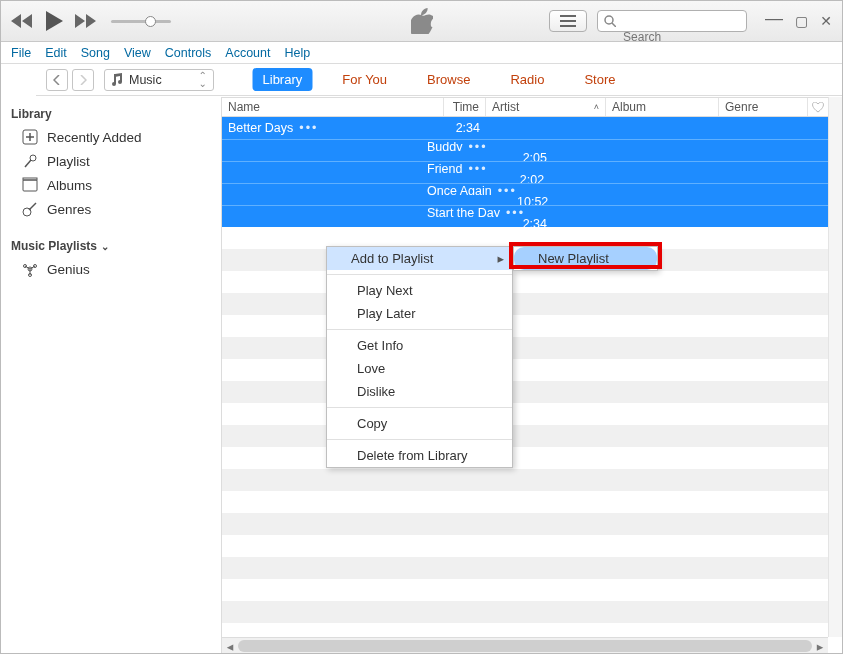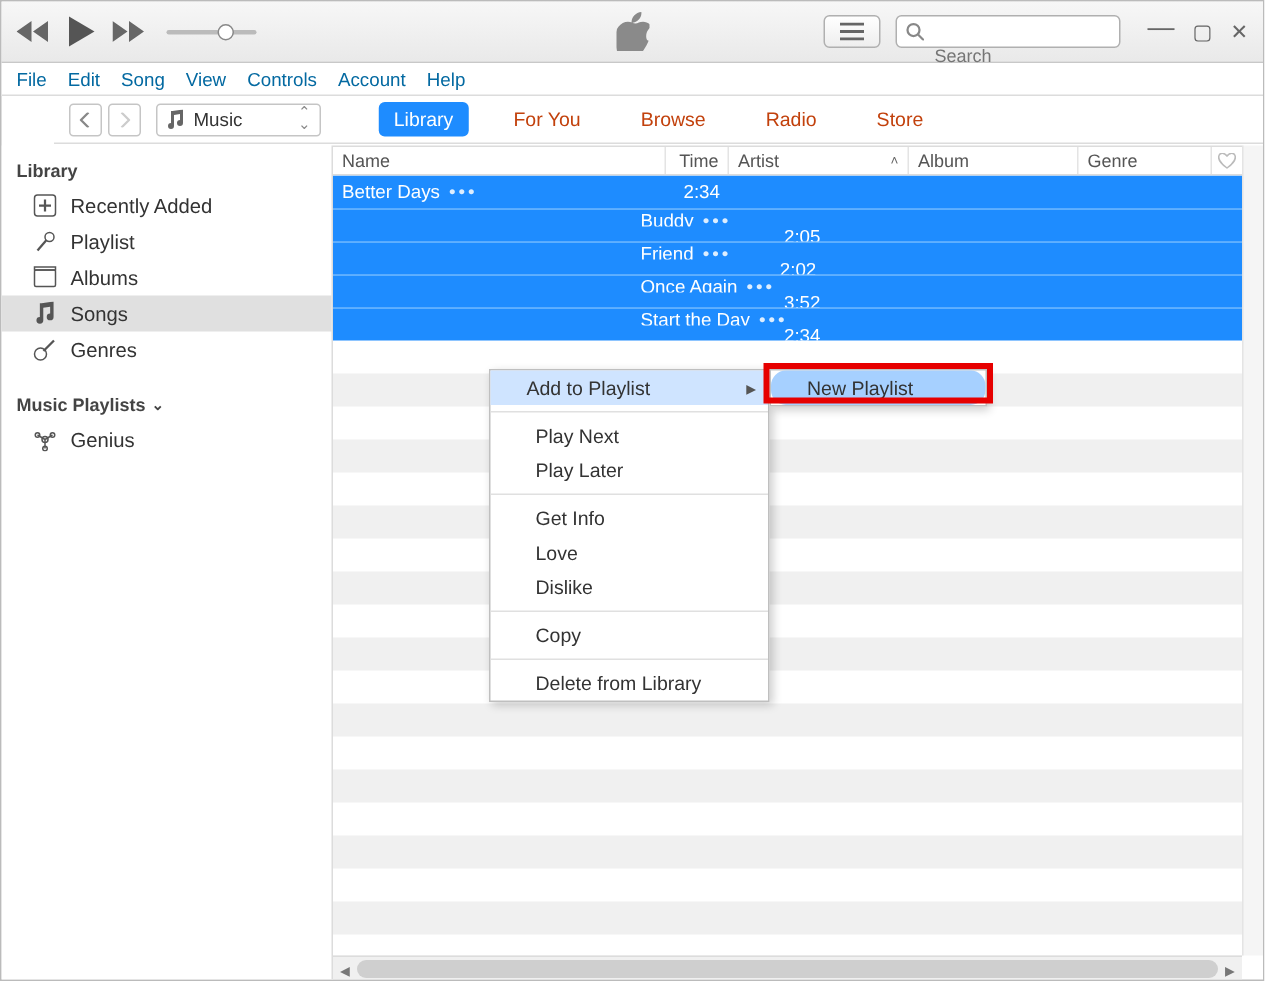--- a/index.html
+++ b/index.html
@@ -206,28 +206,20 @@
     </div>
     <div class="sb-item">
       <span class="sb-icon">
           <svg width="16" height="16" viewBox="0 0 16 16">
             <rect x="1" y="3" width="14" height="11" rx="1" fill="none" stroke="#555"></rect>
             <rect x="1" y="1" width="14" height="2" fill="none" stroke="#555"></rect>
           </svg>
         </span>
       <span>Albums</span>
     </div>
-    <div class="sb-item selected">
-      <span class="sb-icon">
-          <svg width="14" height="16" viewBox="0 0 12 14">
-            <path d="M4 1 L11 0 V9 A2 2 0 1 1 9 7 V3 L5 3.7 V11 A2 2 0 1 1 3 9 V1z" fill="#555"></path>
-          </svg>
-        </span>
-      <span>Songs</span>
-    </div>
     <div class="sb-item">
       <span class="sb-icon">
           <svg width="16" height="16" viewBox="0 0 16 16">
             <circle cx="5" cy="11" r="4" fill="none" stroke="#555"></circle>
             <line x1="7" y1="9" x2="14" y2="2" stroke="#555" stroke-width="1.5"></line>
           </svg>
         </span>
       <span>Genres</span>
     </div>
     <div style="height:14px;"></div>
@@ -269,21 +261,21 @@
         </div>
         <div class="row sel border">
           <div class="cell" style="width:222px;">Friend<span class="dots">•••</span></div>
           <div class="cell" style="width:42px; text-align:center;">2:02</div>
           <div class="cell" style="width:120px;"></div>
           <div class="cell" style="width:113px;"></div>
           <div class="cell" style="flex:1;"></div>
         </div>
         <div class="row sel border">
           <div class="cell" style="width:222px;">Once Again<span class="dots">•••</span></div>
-          <div class="cell" style="width:42px; text-align:right;">3:52</div>
+          <div class="cell" style="width:42px; text-align:right;">10:52</div>
           <div class="cell" style="width:120px;"></div>
           <div class="cell" style="width:113px;"></div>
           <div class="cell" style="flex:1;"></div>
         </div>
         <div class="row sel border">
           <div class="cell" style="width:222px;">Start the Day<span class="dots">•••</span></div>
           <div class="cell" style="width:42px; text-align:right;">2:34</div>
           <div class="cell" style="width:120px;"></div>
           <div class="cell" style="width:113px;"></div>
           <div class="cell" style="flex:1;"></div>

